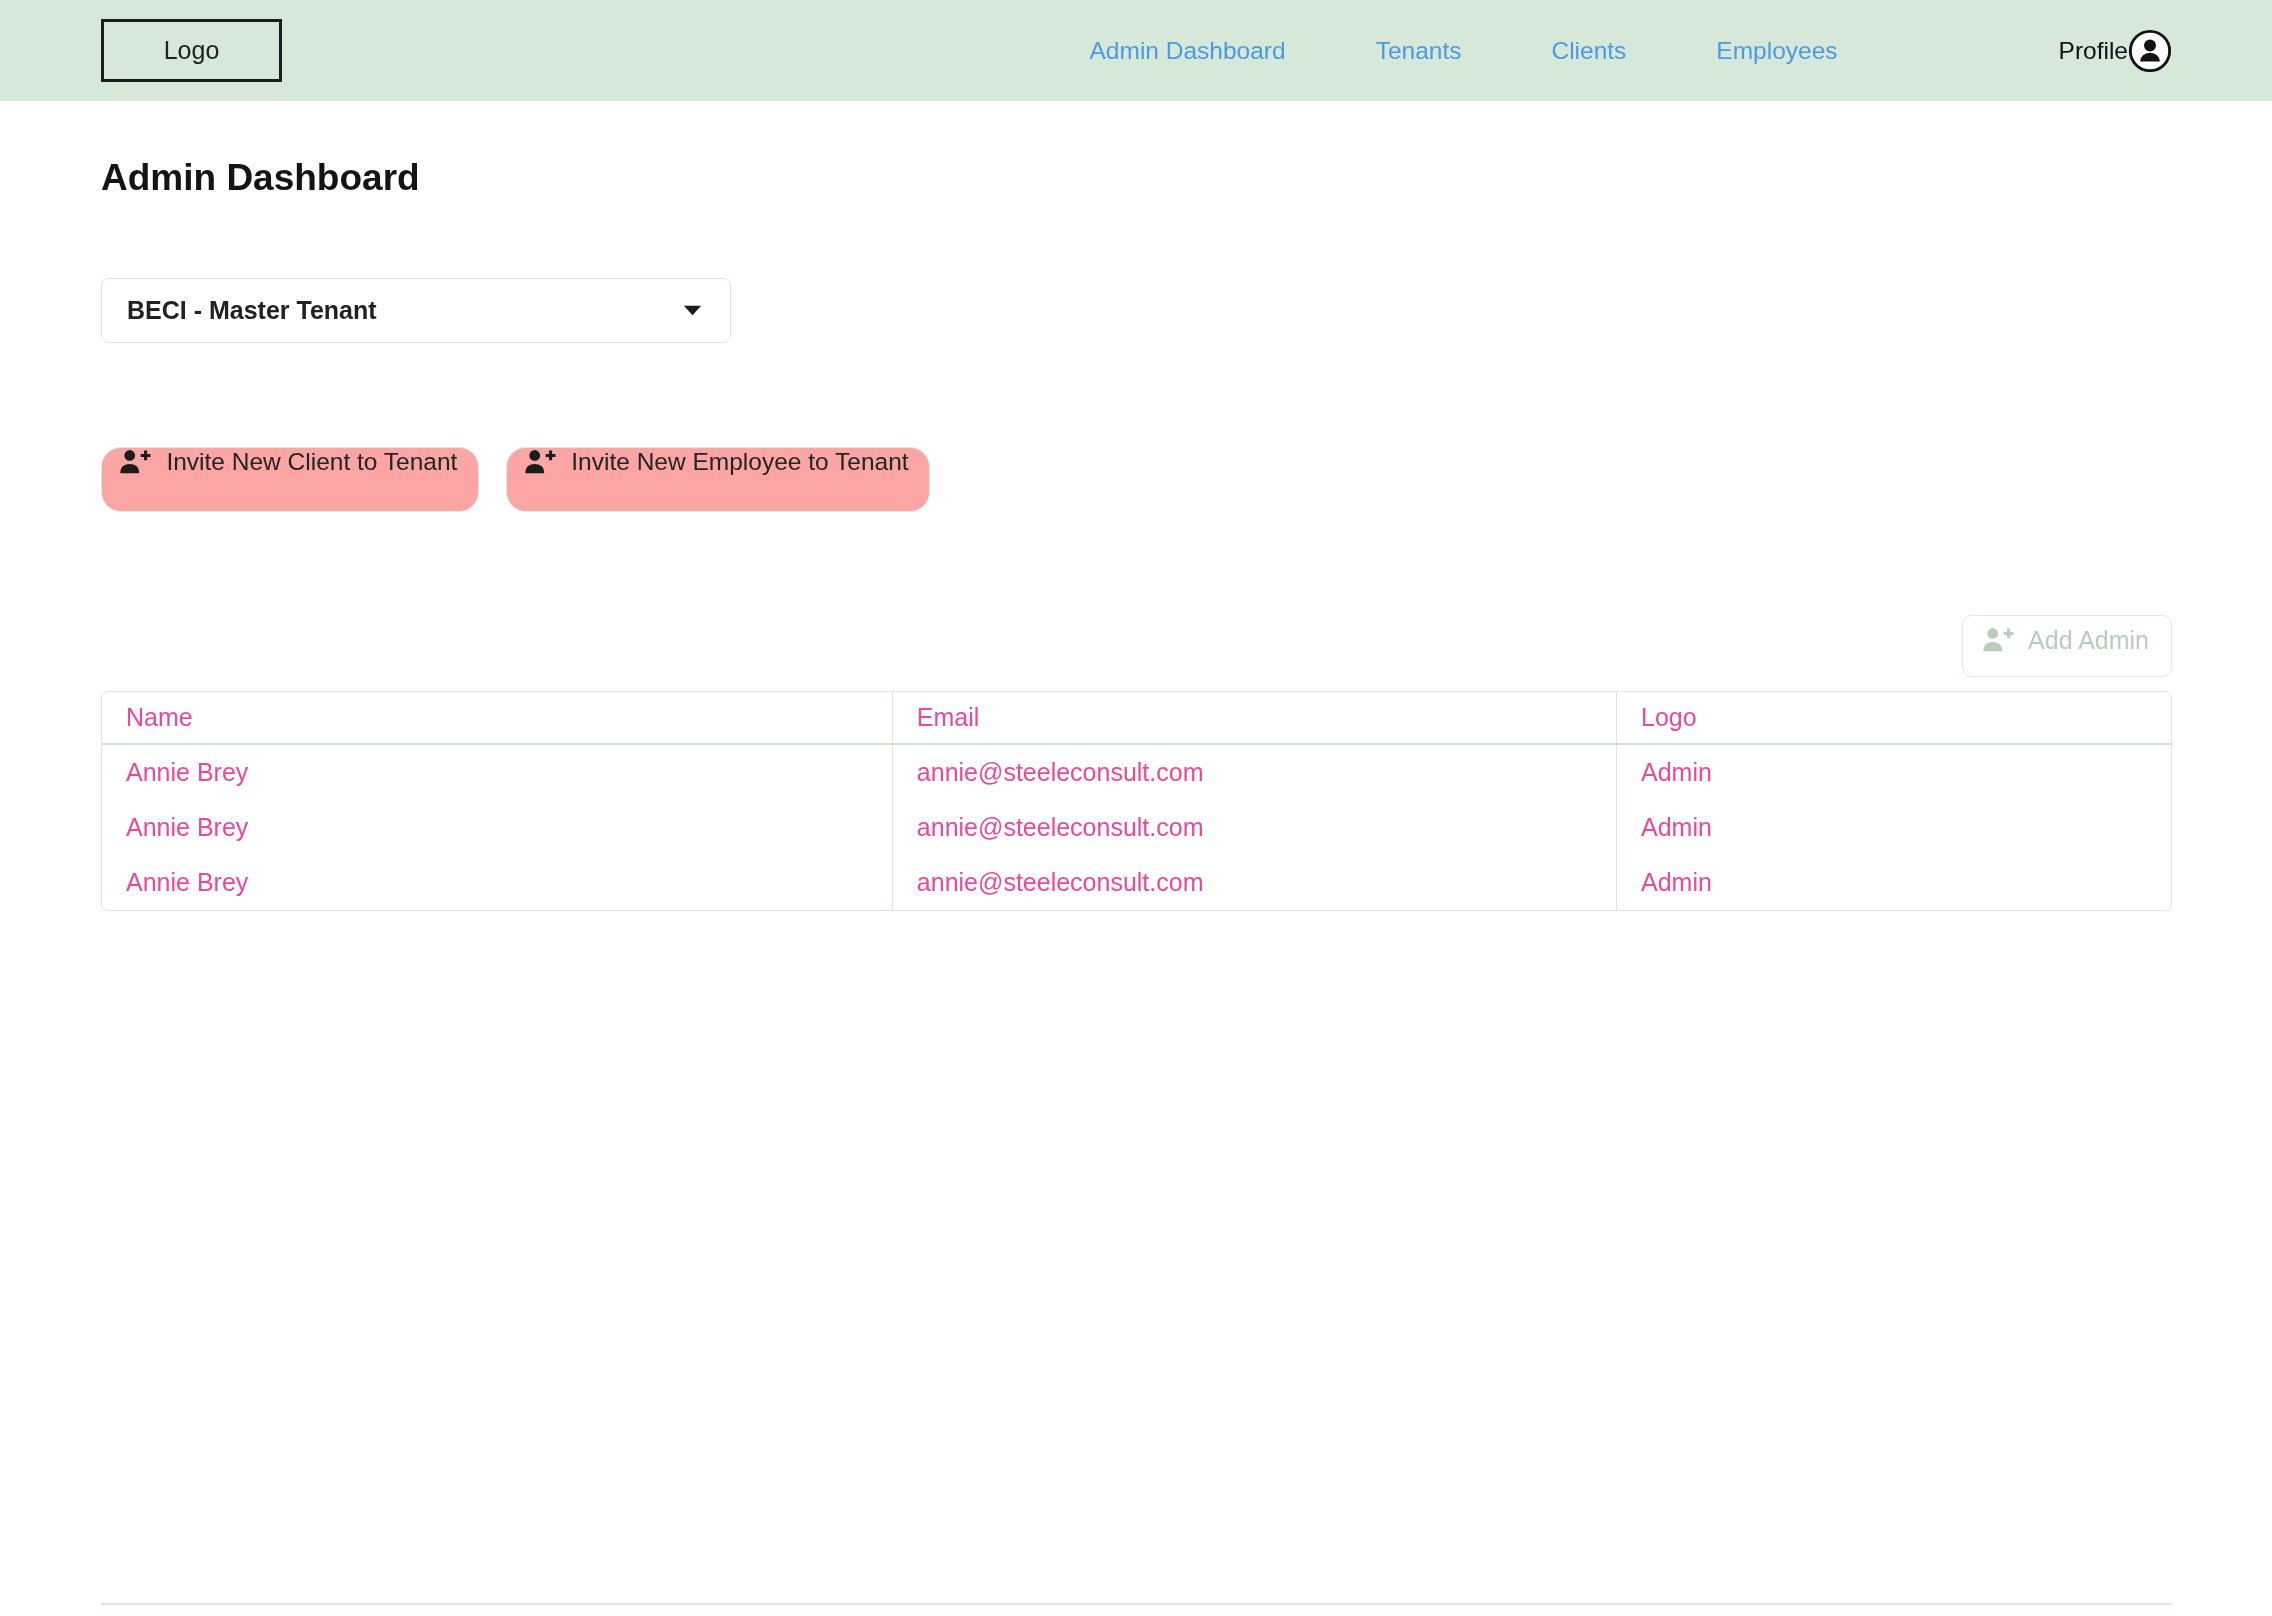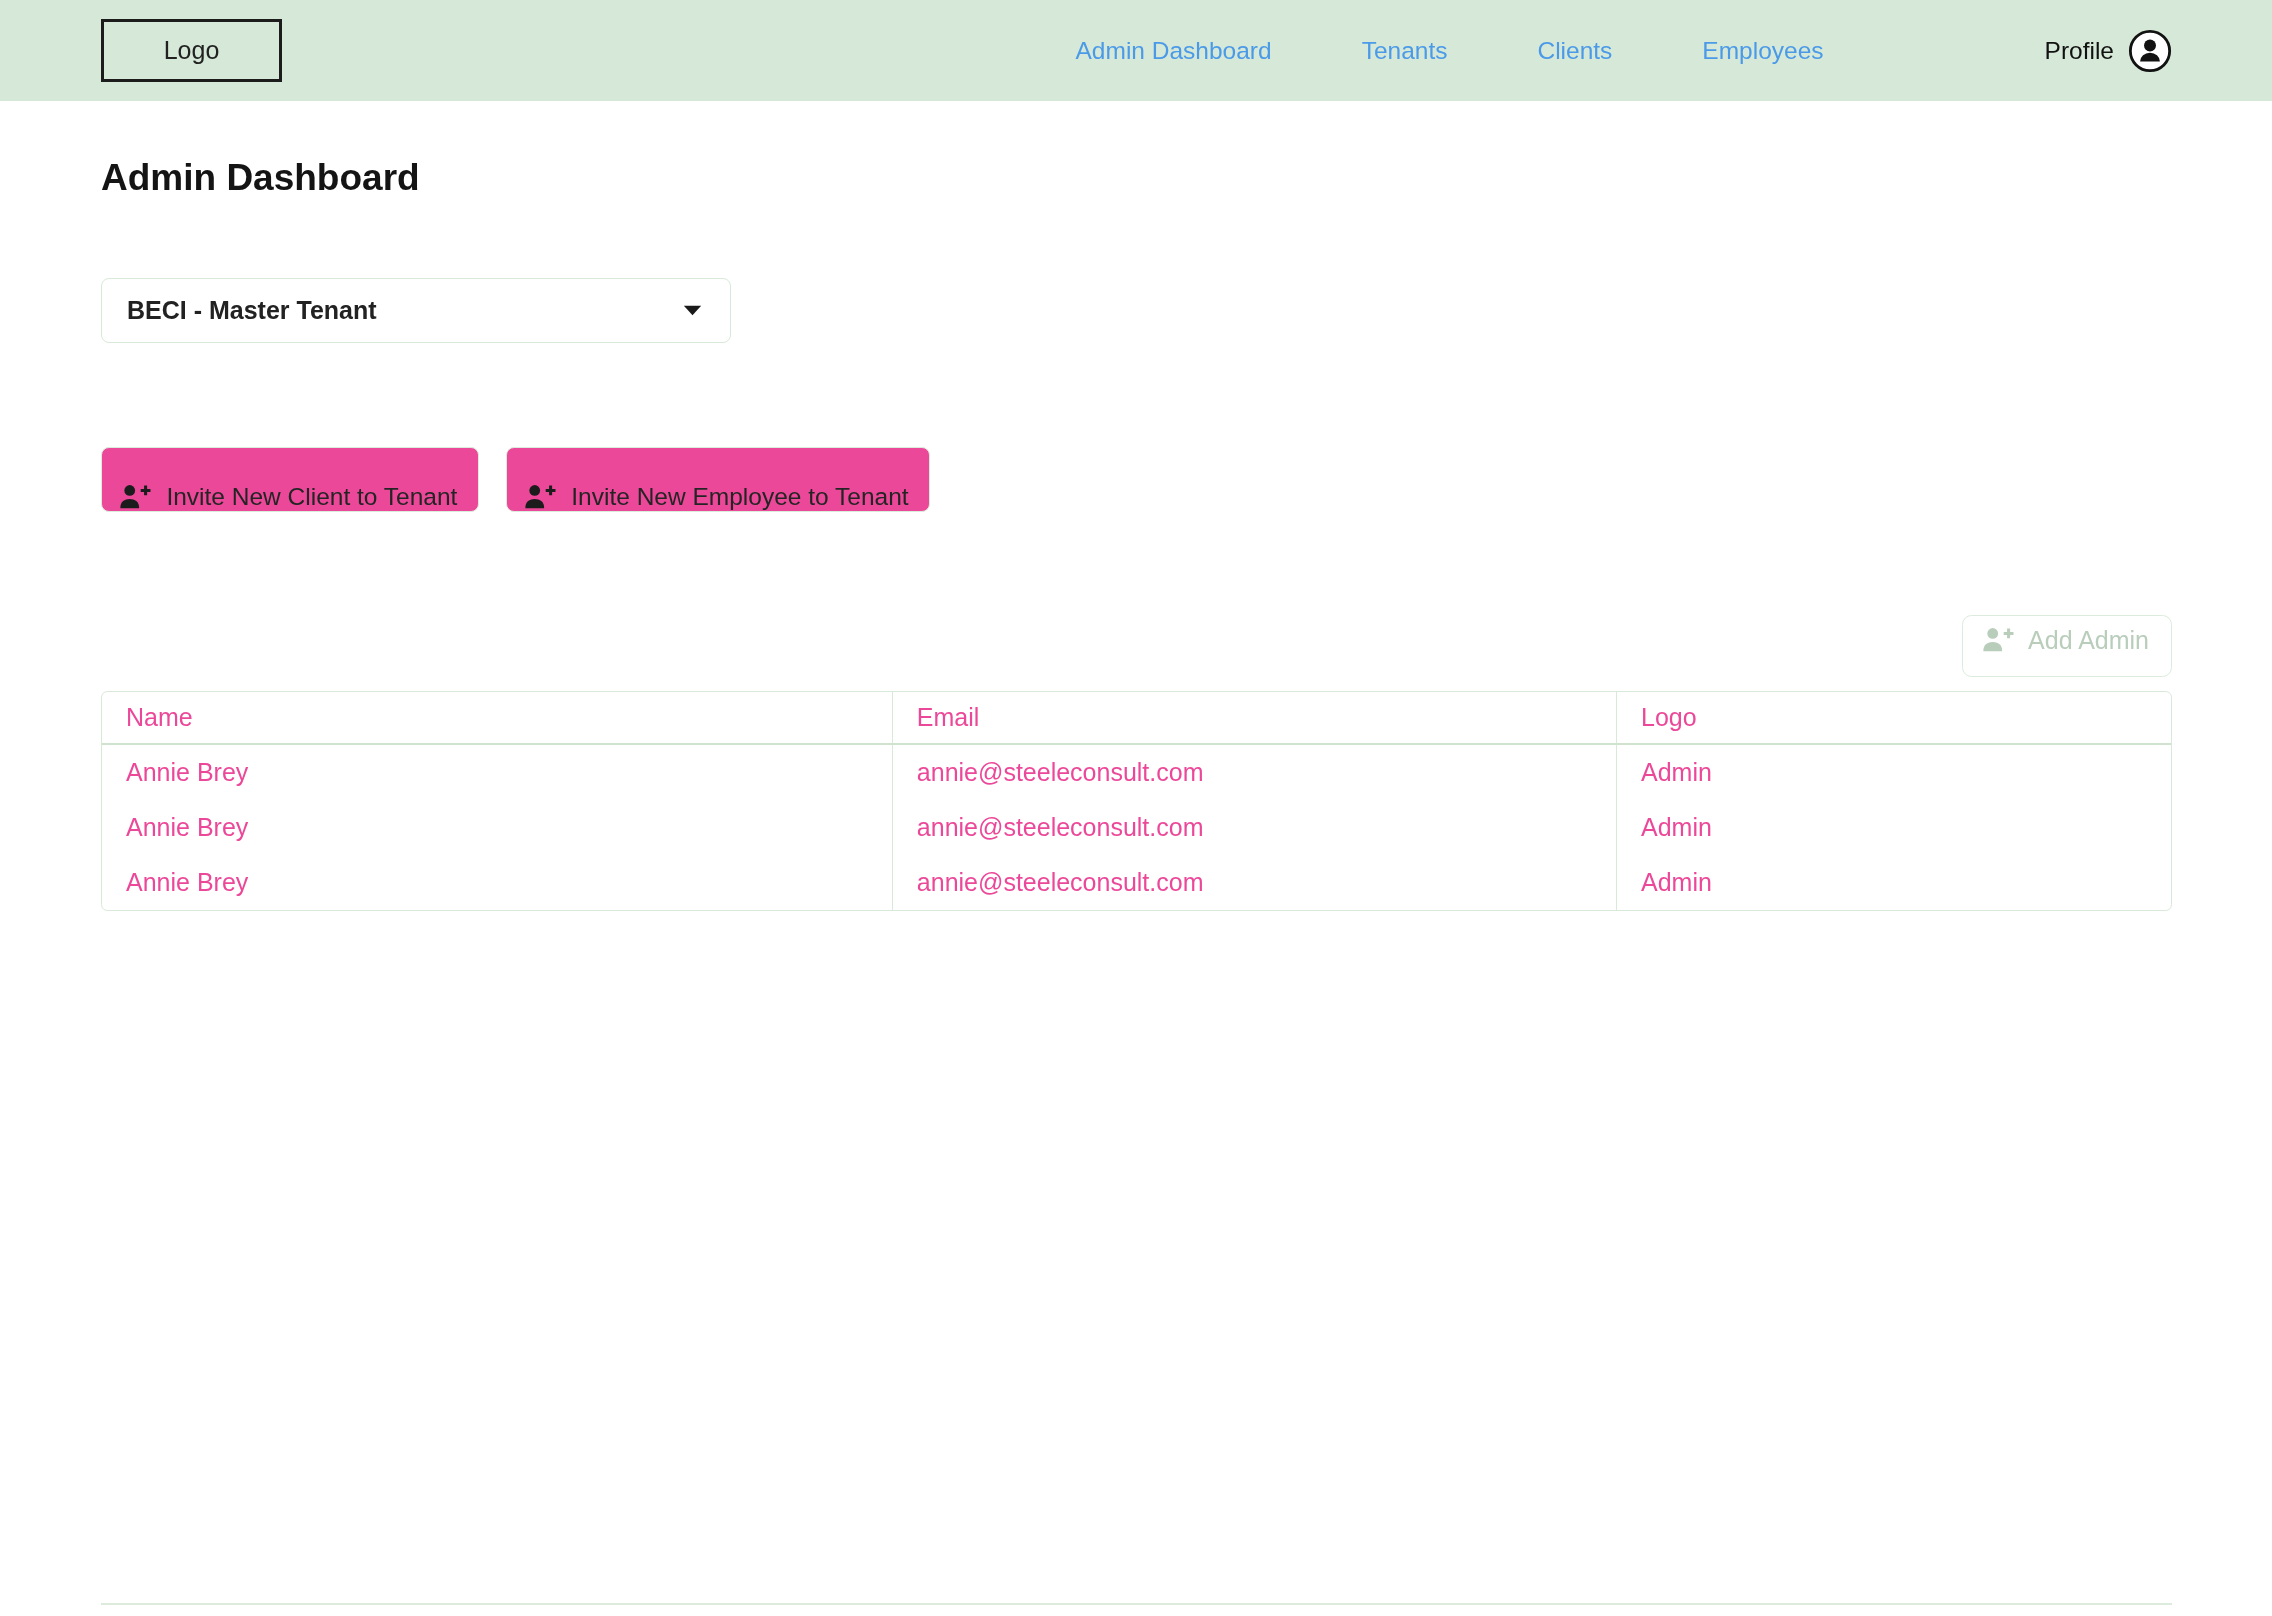--- a/index.html
+++ b/index.html
@@ -38,21 +38,21 @@
   }
   .nav a {
     font-size:24.5px;
     color:#4a9ae8;
     text-decoration:none;
     cursor:pointer;
     white-space:nowrap;
   }
   .profile {
     margin-left:221px;
-    display:flex; align-items:center; gap:14px;
+    display:flex; align-items:center; 
     font-size:24.5px; color:#111;
     cursor:pointer;
   }
   .profile-icon { width:44px; height:44px; display:block; }
 
   
   .main { padding:0 101px; }
 
   h1.page-title {
     margin:55px 0 0 0;
@@ -77,24 +77,24 @@
   }
   .caret-icon { width:19px; height:11px; display:block; }
 
   .actions-row {
     margin-top:104px;
     display:flex; gap:27px;
   }
   .invite-btn {
     height:65px;
     box-sizing:border-box;
-    background:#ec4899;
+    background:#fca5a5;
     border:1.6px solid #dcecdc;
-    border-radius:8px;
-    display:flex; align-items:flex-end; gap:12px;
+    border-radius:20px;
+    display:flex; align-items:flex-start; gap:12px;
     padding:0 20.5px 0 17.4px;
     font-size:24.5px; color:#242424;
     font-family:"Liberation Sans", sans-serif;
     cursor:pointer;
   }
   .person-add-icon { width:35px; height:28px; display:block; }
 
   .add-admin-row {
     margin-top:103px;
     display:flex; justify-content:flex-end;

